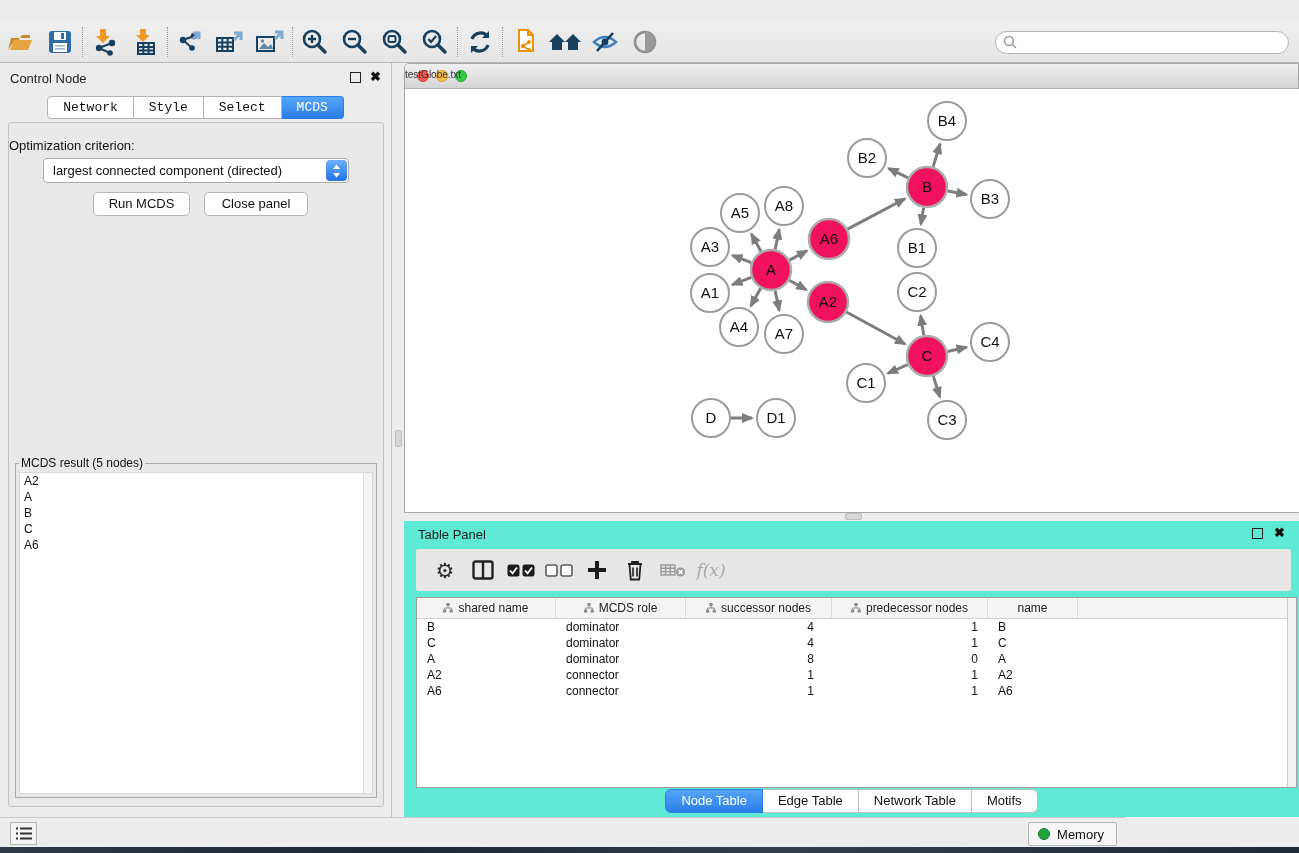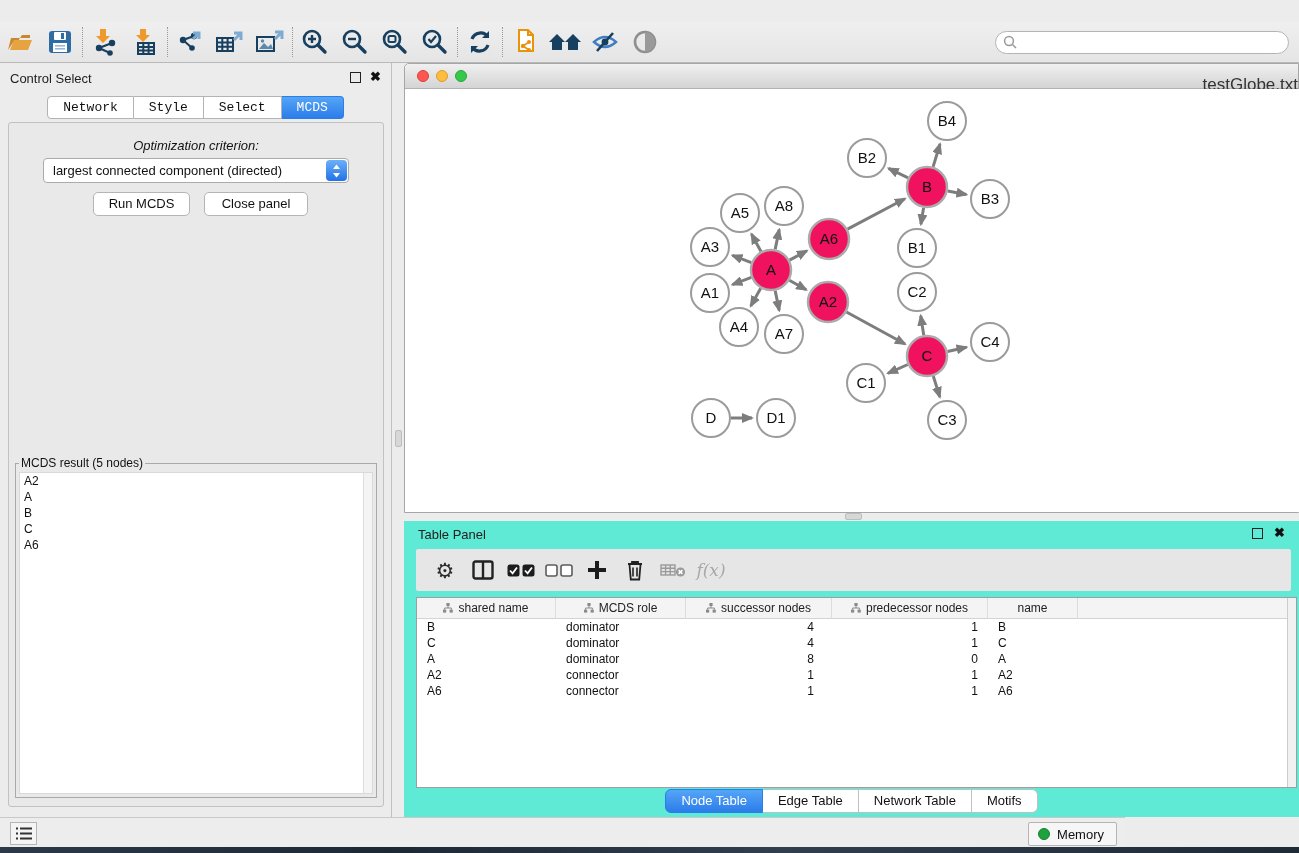--- a/index.html
+++ b/index.html
@@ -35,21 +35,21 @@
   .wbtn-x { position:absolute; top:7px; font-size:13px; font-weight:bold; color:#111; line-height:13px; }
   .control-panel .wbtn-sq { right:30px; } .control-panel .wbtn-x { right:10px; }
   .cp-tabs { position:absolute; left:0; top:33px; width:100%; display:flex; justify-content:center; }
   .cp-tab { height:23px; padding:0 15px; font-size:13px; line-height:21px; background:#fff;
     border:1px solid #b3b3b3; border-left:none; color:#111;font-family:Liberation Mono, monospace; }
   .cp-tab:first-child { border-left:1px solid #b3b3b3; border-radius:4px 0 0 4px; }
   .cp-tab:last-child { border-radius:0 4px 4px 0; }
   .cp-tab.active { background:linear-gradient(#55a5f7,#2b7de9); border-color:#2b7de9; color:#fff; }
   .cp-content { position:absolute; left:8px; top:59px; width:376px; bottom:10px;
     background:#e9e9e9; border:1px solid #c2c2c2; border-radius:3px; }
-  .opt-label { position:absolute; top:15px; width:100%; text-align:center; font-size:13px; color:#111;font-style:italic; }
+  .opt-label { position:absolute; top:15px; width:100%; text-align:left; font-size:13px; color:#111; }
   .dropdown { position:absolute; left:34px; top:35px; width:306px; height:25px; background:#fff;
     border:1px solid #ababab; border-radius:4px; display:flex; align-items:center; }
   .dropdown .dd-value { flex:1; font-size:13px; padding-left:9px; color:#111; white-space:nowrap; overflow:hidden; }
   .dd-stepper { width:21px; height:21px; margin-right:1px; border-radius:4px;
     background:linear-gradient(#6cb0f8,#2272e8); display:flex; flex-direction:column; align-items:center; justify-content:center; }
   .dd-stepper svg { display:block; }
   .btn { position:absolute; top:69px; height:24px; background:#fff; border:1px solid #b5b5b5;
     border-radius:5px; font-size:13px; color:#111; text-align:center; line-height:22px; }
   .btn.run { left:84px; width:97px; }
   .btn.closep { left:195px; width:104px; }
@@ -62,21 +62,21 @@
   
   .v-handle { position:absolute; left:395px; top:430px; width:7px; height:17px; background:#d7d7d7; border:1px solid #bdbdbd; border-radius:2px; }
   .h-handle { position:absolute; left:845px; top:513px; width:17px; height:7px; background:#d7d7d7; border:1px solid #bdbdbd; border-radius:2px; }
   
   .net-window { position:absolute; left:404px; top:63px; width:895px; height:450px;
     background:#fff; border:1px solid #a6a6a6; border-radius:5px 0 0 0; }
   .net-titlebar { position:relative; height:25px; background:linear-gradient(#f0f0f0,#d4d4d4);
     border-bottom:1px solid #b2b2b2; border-radius:5px 0 0 0; }
   .net-titlebar .tl { top:6px; }
   .net-titlebar .tl.red{left:12px}.net-titlebar .tl.yellow{left:31px}.net-titlebar .tl.green{left:50px}
-  .net-title-text { position:absolute; width:100%; top:5px; text-align:right; font-size:17px; color:#333;margin-top:6px; }
+  .net-title-text { position:absolute; width:100%; top:5px; text-align:left; font-size:10px; color:#333; }
   .net-canvas { position:relative; width:982px; height:423px; background:#fff; overflow:hidden; }
   .resize-grip { position:absolute; right:1px; bottom:1px; }
   
   .table-panel { position:absolute; left:404px; top:521px; width:895px; height:296px; background:#5eead4; }
   .table-panel .ph-title { position:absolute; left:14px; top:6px; font-size:13px; color:#222; }
   .table-panel .wbtn-sq { right:36px; top:7px; } .table-panel .wbtn-x { right:14px; top:5px; }
   .tp-toolbar { position:absolute; left:12px; top:28px; width:875px; height:42px; background:#e6e6e6;
     border-radius:2px; display:flex; align-items:center; padding-left:10px; }
   .tp-icon { width:38px; height:36px; display:flex; align-items:center; justify-content:center; }
   .gear-glyph { font-size:21px; color:#2d2d2d; line-height:21px; }
@@ -248,21 +248,21 @@
       <svg width="15" height="15" viewBox="0 0 15 15">
           <circle cx="6" cy="6" r="4.4" stroke="#999" stroke-width="1.5" fill="none"></circle>
           <path d="M9.5 9.5 L13 13" stroke="#999" stroke-width="1.5"></path>
         </svg>
       <input type="text" placeholder="" style="">
     </div>
   </div>
 
   <div class="control-panel">
     <div class="panel-header">
-      <span class="ph-title">Control Select</span>
+      <span class="ph-title">Control Node</span>
       <span class="wbtn-sq"></span>
       <span class="wbtn-x">✖</span>
     </div>
     <div class="cp-tabs">
       <div class="cp-tab">Network</div>
       <div class="cp-tab">Style</div>
       <div class="cp-tab">Select</div>
       <div class="cp-tab active">MCDS</div>
     </div>
     <div class="cp-content">

